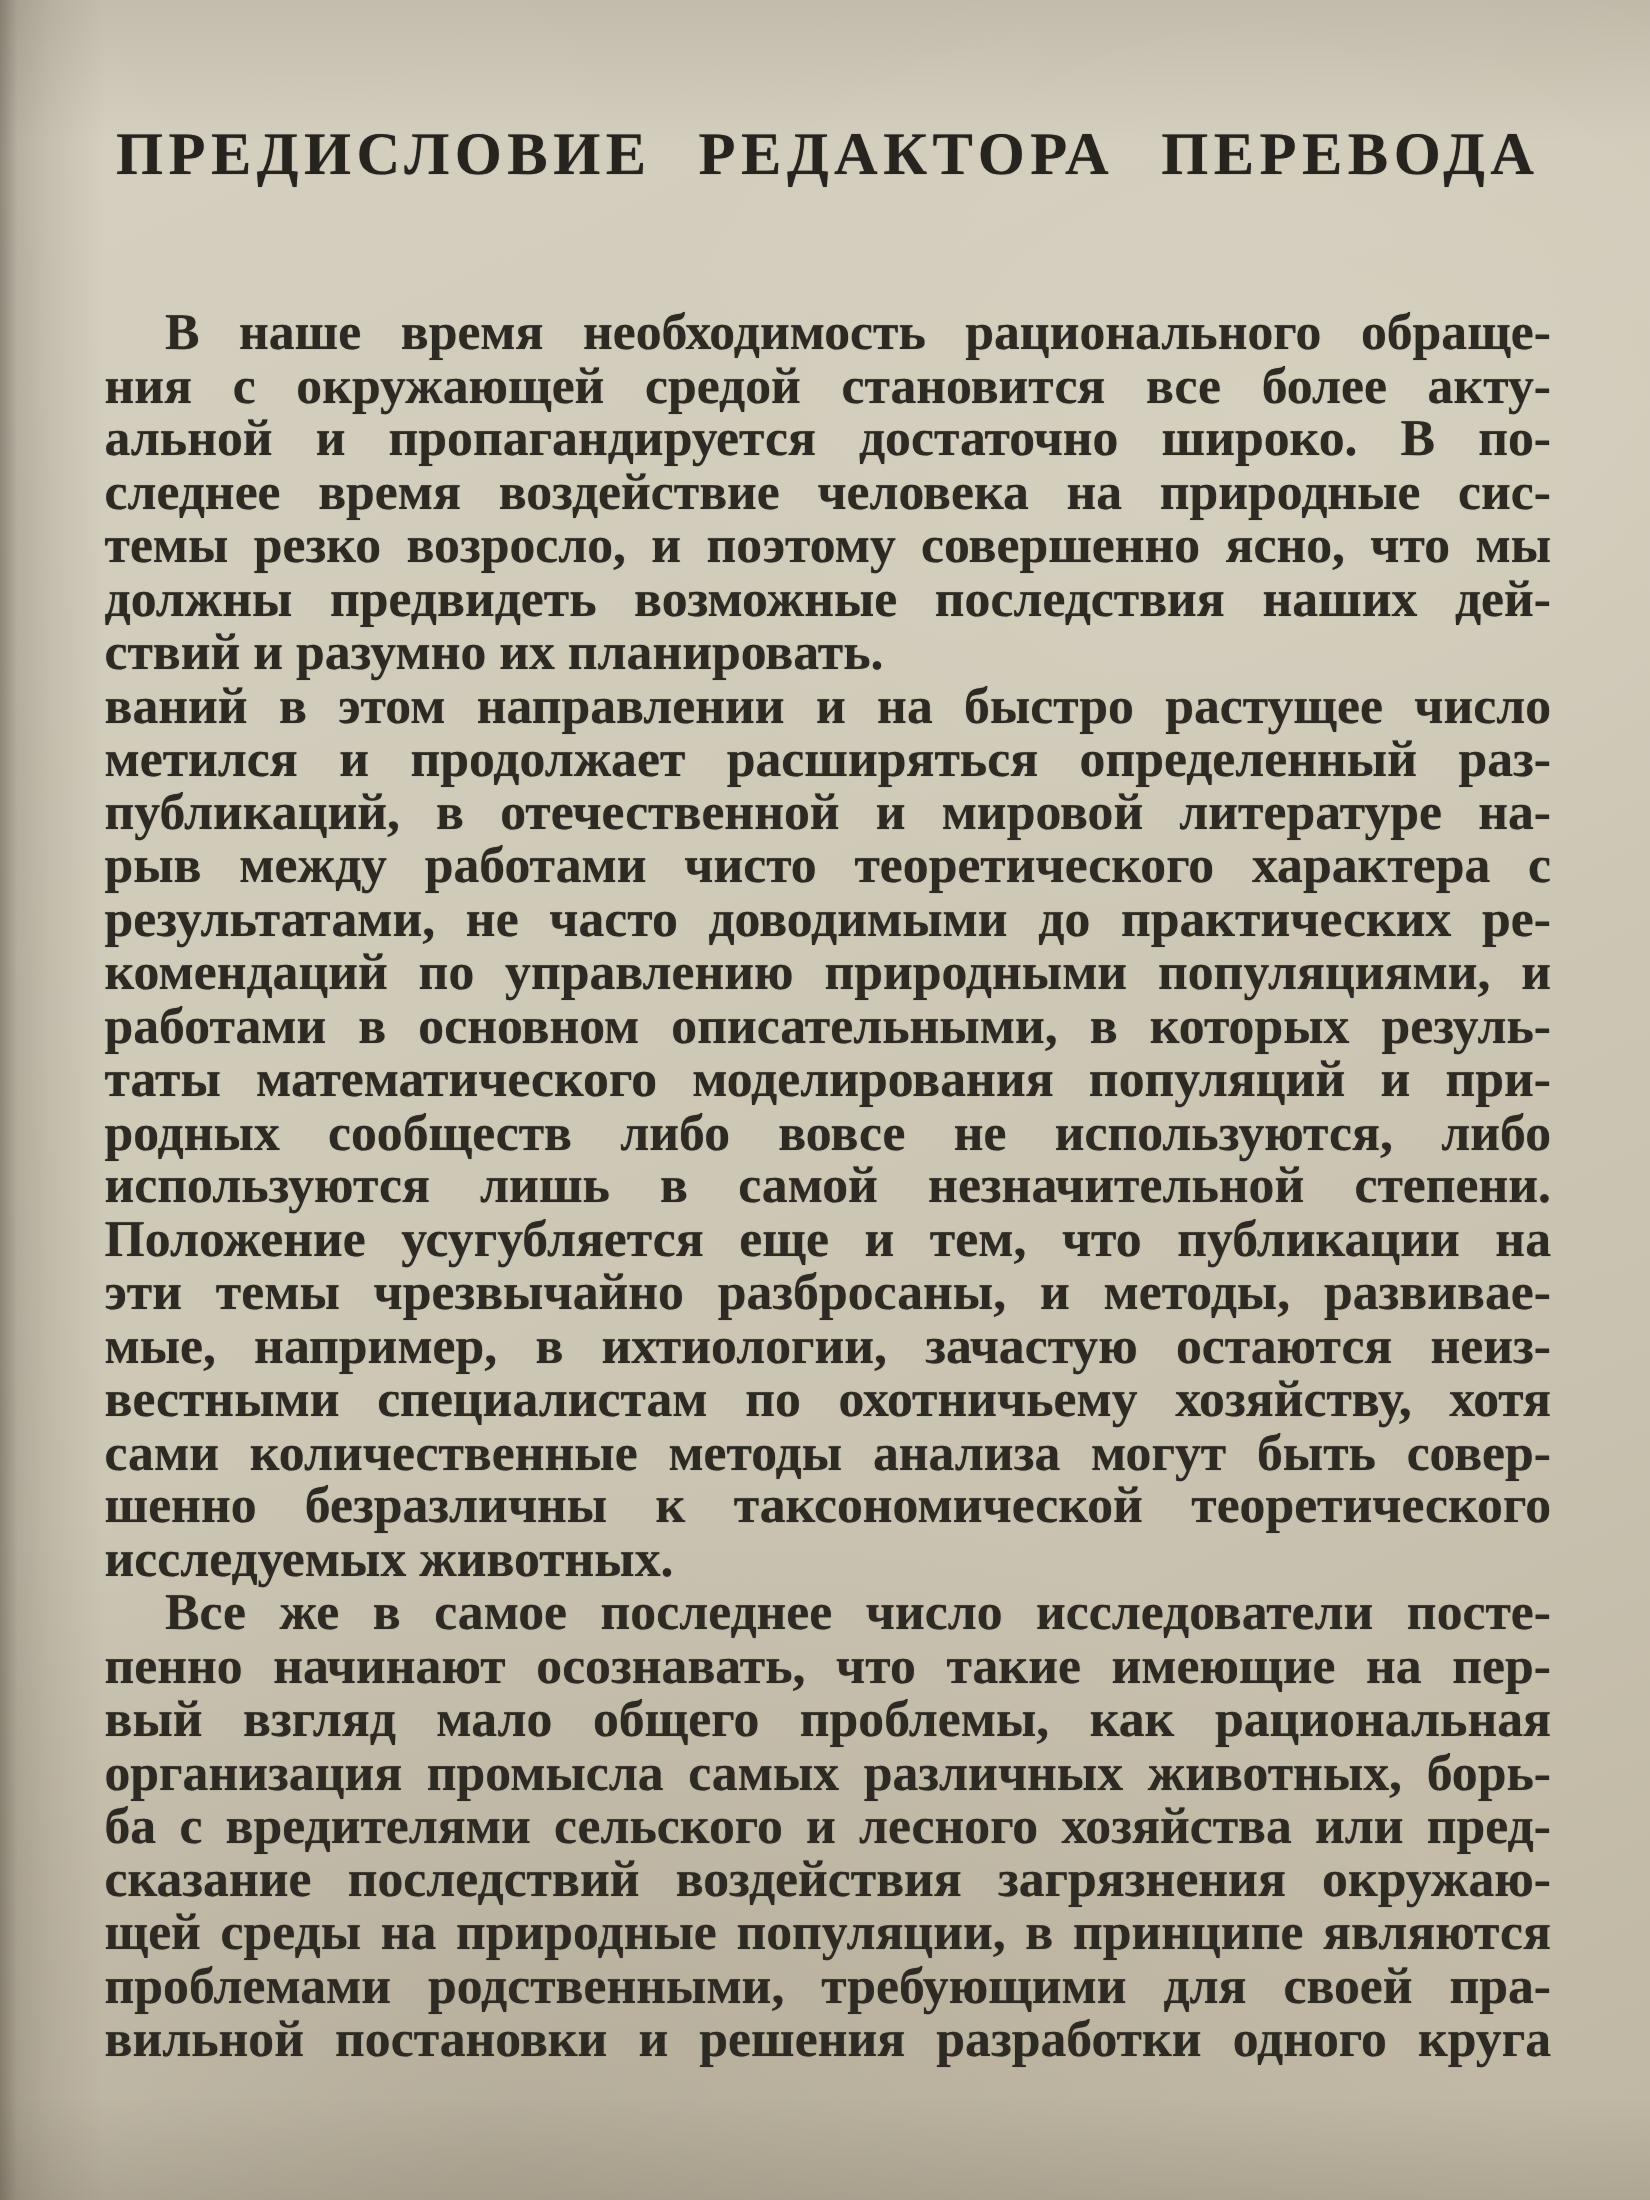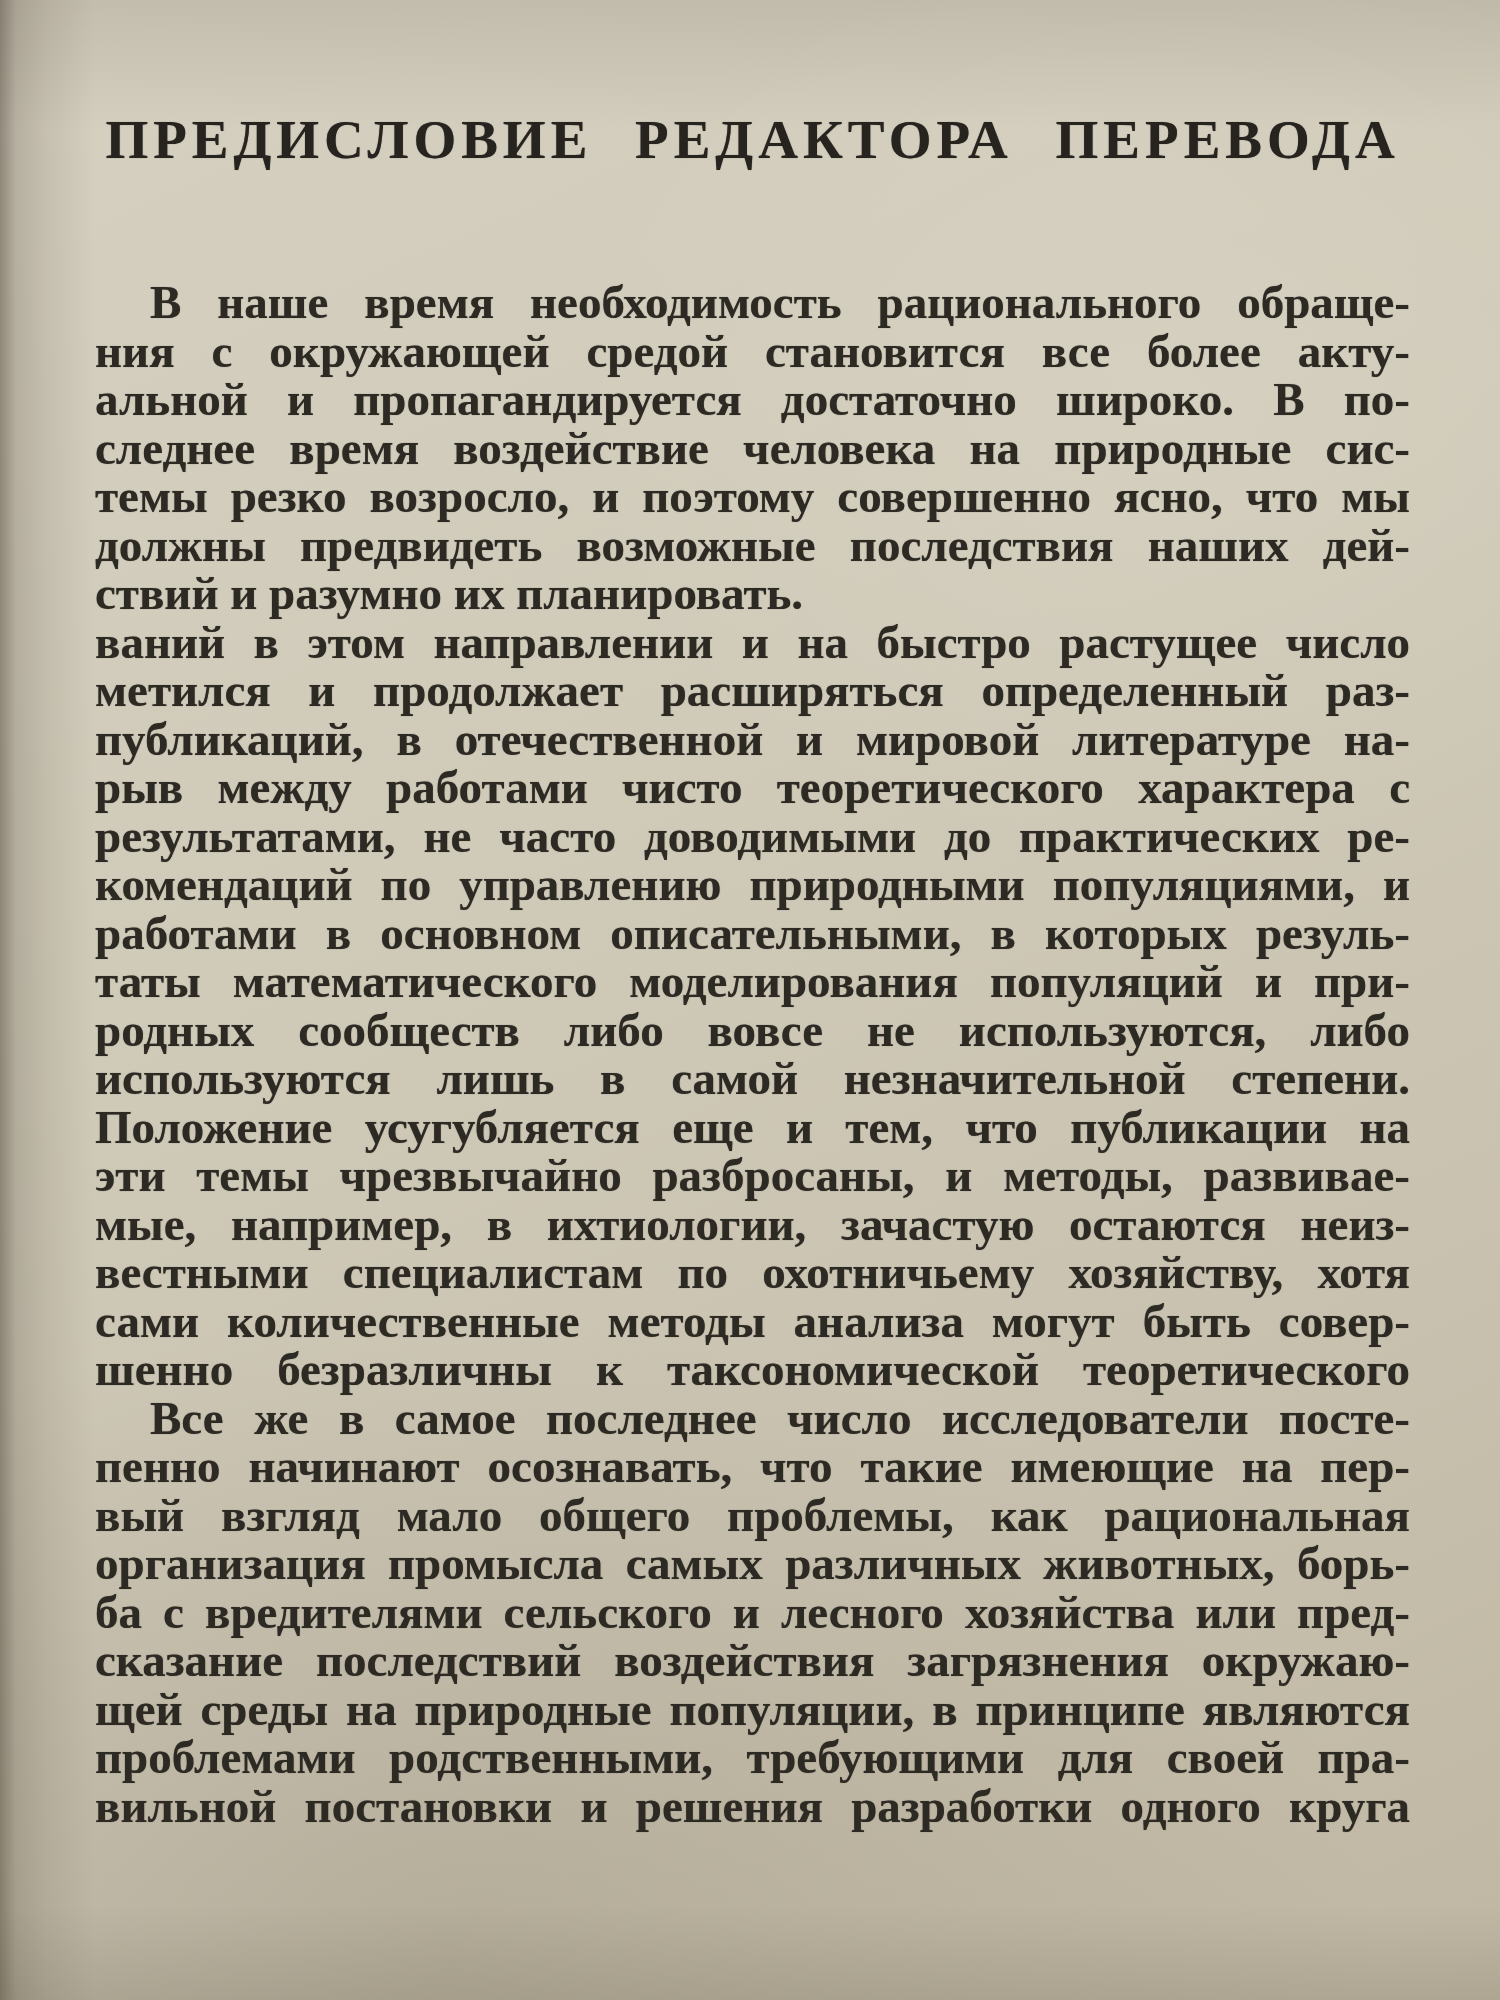--- a/index.html
+++ b/index.html
@@ -91,20 +91,21 @@
       <div class="line">работами в основном описательными, в которых резуль-</div>
       <div class="line">таты математического моделирования популяций и при-</div>
       <div class="line">родных сообществ либо вовсе не используются, либо</div>
       <div class="line">используются лишь в самой незначительной степени.</div>
       <div class="line">Положение усугубляется еще и тем, что публикации на</div>
       <div class="line">эти темы чрезвычайно разбросаны, и методы, развивае-</div>
       <div class="line">мые, например, в ихтиологии, зачастую остаются неиз-</div>
       <div class="line">вестными специалистам по охотничьему хозяйству, хотя</div>
       <div class="line">сами количественные методы анализа могут быть совер-</div>
       <div class="line">шенно безразличны к таксономической теоретического</div>
+      <div class="line short">исследуемых животных.</div>
     </div>
 
     <div class="para">
       <div class="line first">Все же в самое последнее число исследователи посте-</div>
       <div class="line">пенно начинают осознавать, что такие имеющие на пер-</div>
       <div class="line">вый взгляд мало общего проблемы, как рациональная</div>
       <div class="line">организация промысла самых различных животных, борь-</div>
       <div class="line">ба с вредителями сельского и лесного хозяйства или пред-</div>
       <div class="line">сказание последствий воздействия загрязнения окружаю-</div>
       <div class="line">щей среды на природные популяции, в принципе являются</div>

